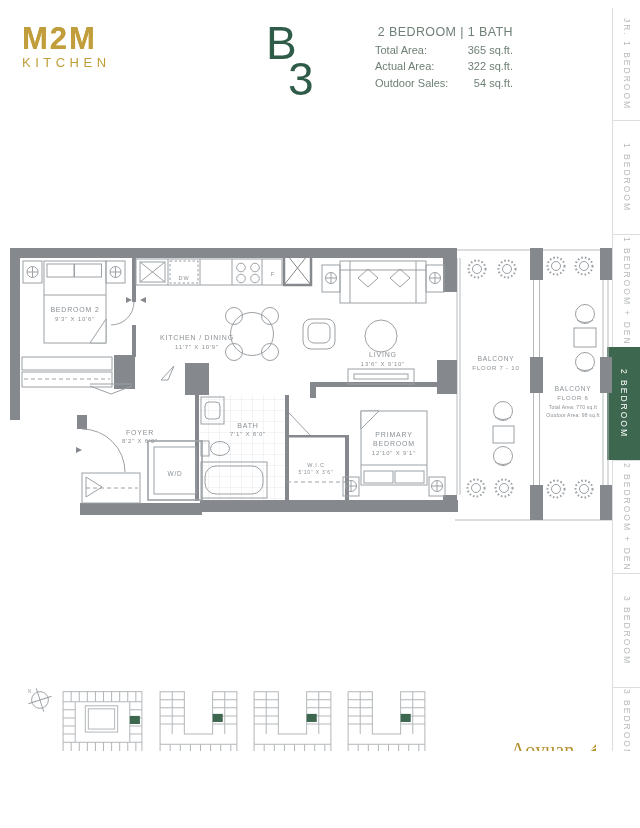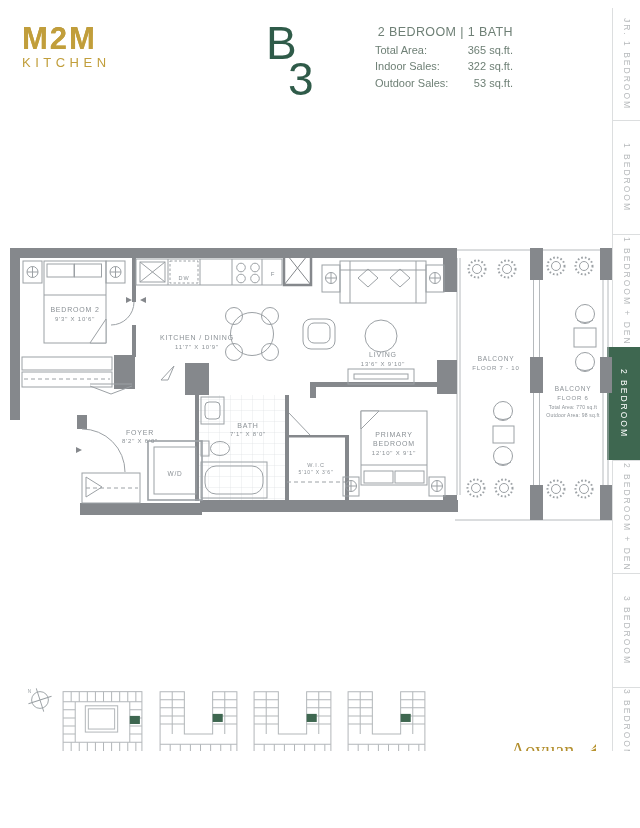--- a/index.html
+++ b/index.html
@@ -51,26 +51,26 @@
   </div>
   <div class="unit-letter">B</div>
   <div class="unit-number">3</div>
   <div class="unit-info">
     <div class="unit-type">2 BEDROOM | 1 BATH</div>
     <div class="area-row">
       <span>Total Area:</span>
       <span>365 sq.ft.</span>
     </div>
     <div class="area-row">
-      <span>Indoor Sales:</span>
+      <span>Actual Area:</span>
       <span>322 sq.ft.</span>
     </div>
     <div class="area-row">
       <span>Outdoor Sales:</span>
-      <span>53 sq.ft.</span>
+      <span>54 sq.ft.</span>
     </div>
   </div>
 
   <div class="sidebar">
     <div class="side-tab">JR. 1 BEDROOM</div>
     <div class="side-tab">1 BEDROOM</div>
     <div class="side-tab">1 BEDROOM + DEN</div>
     <div class="side-tab active">2 BEDROOM</div>
     <div class="side-tab">2 BEDROOM + DEN</div>
     <div class="side-tab">3 BEDROOM</div>

